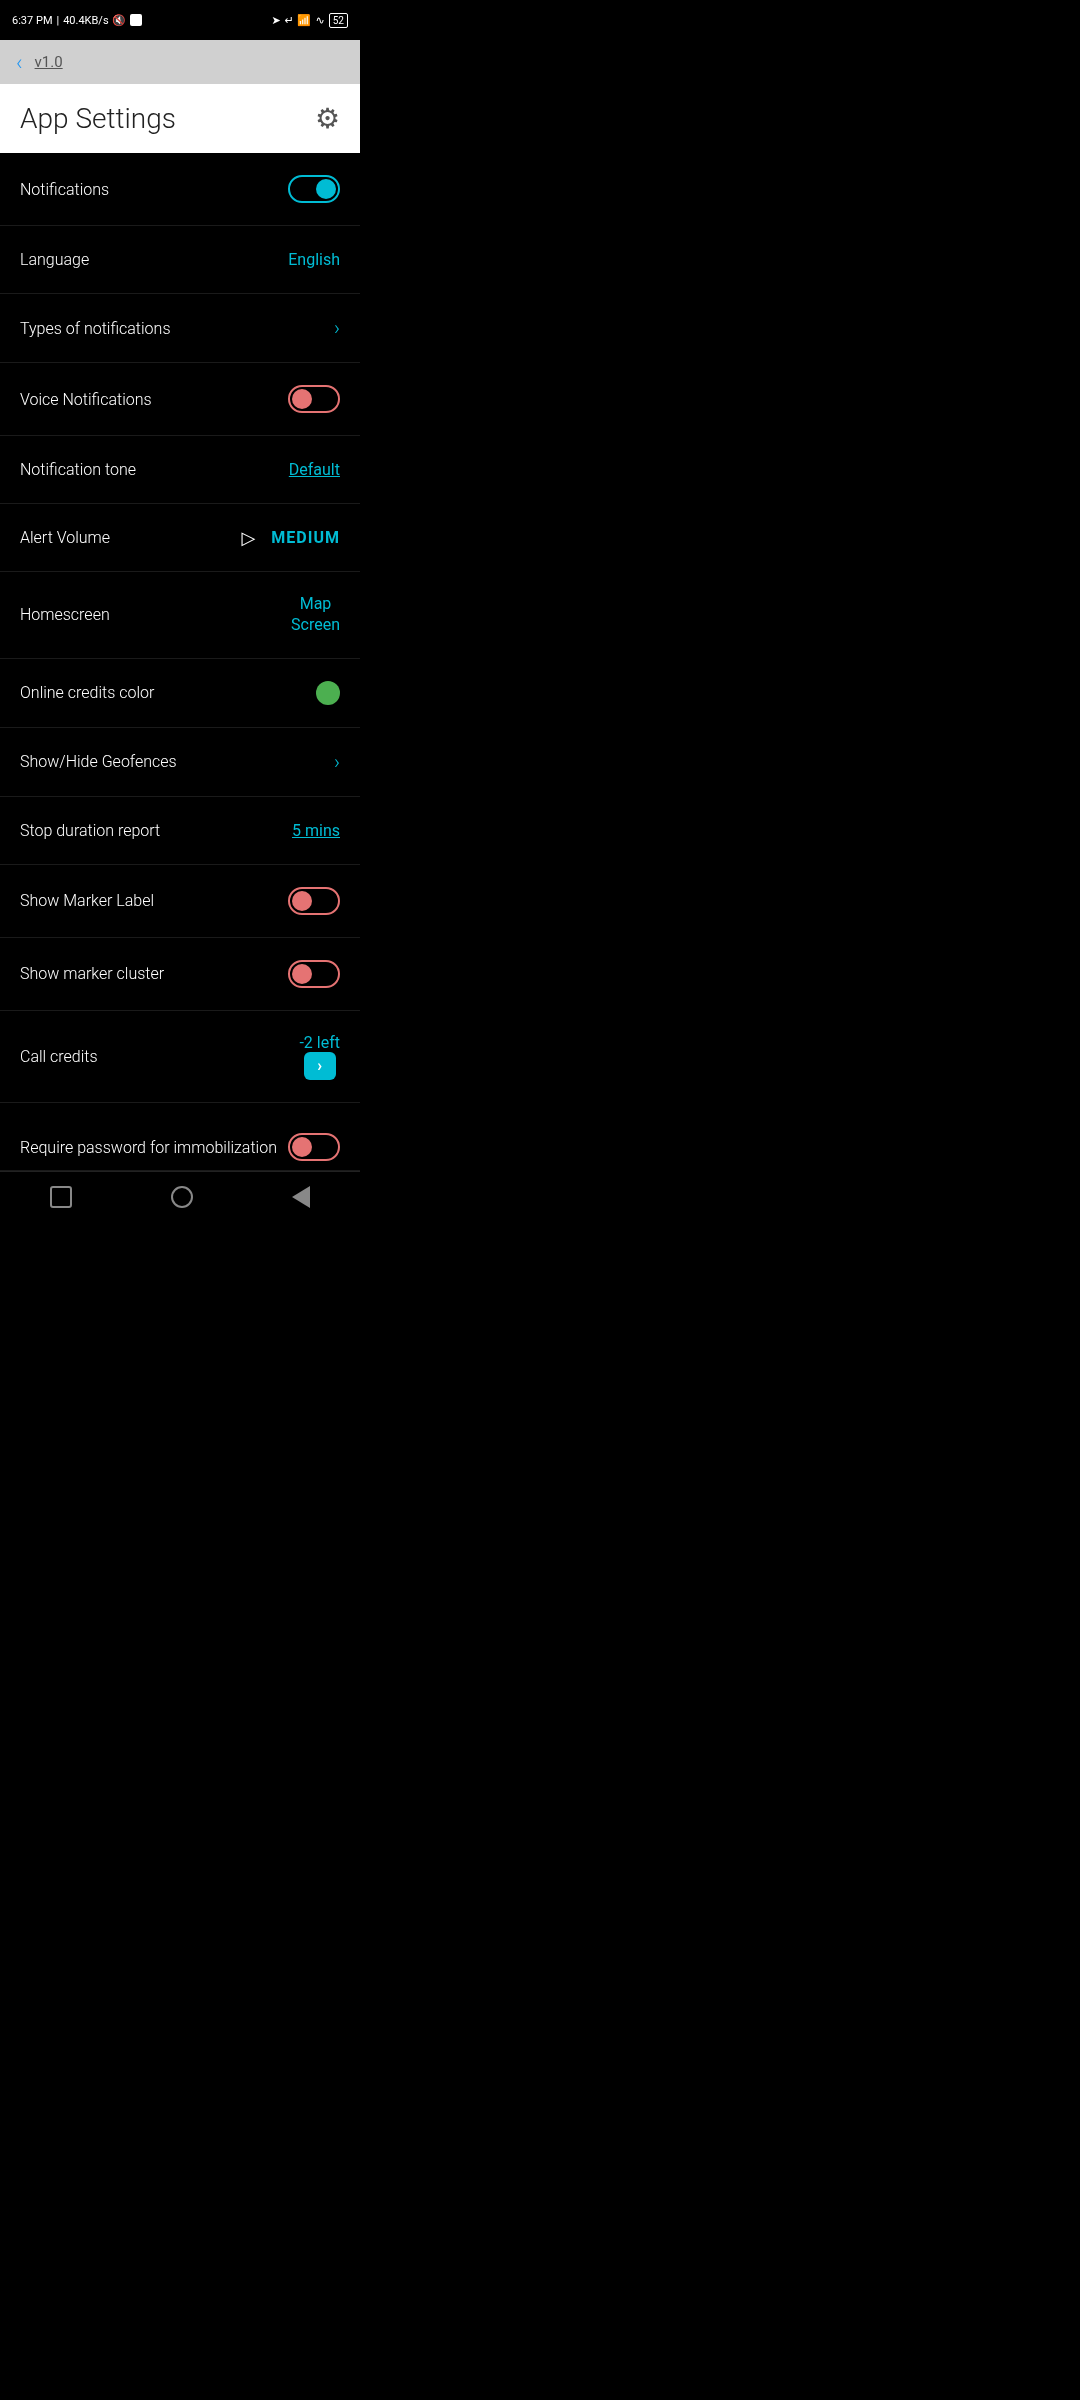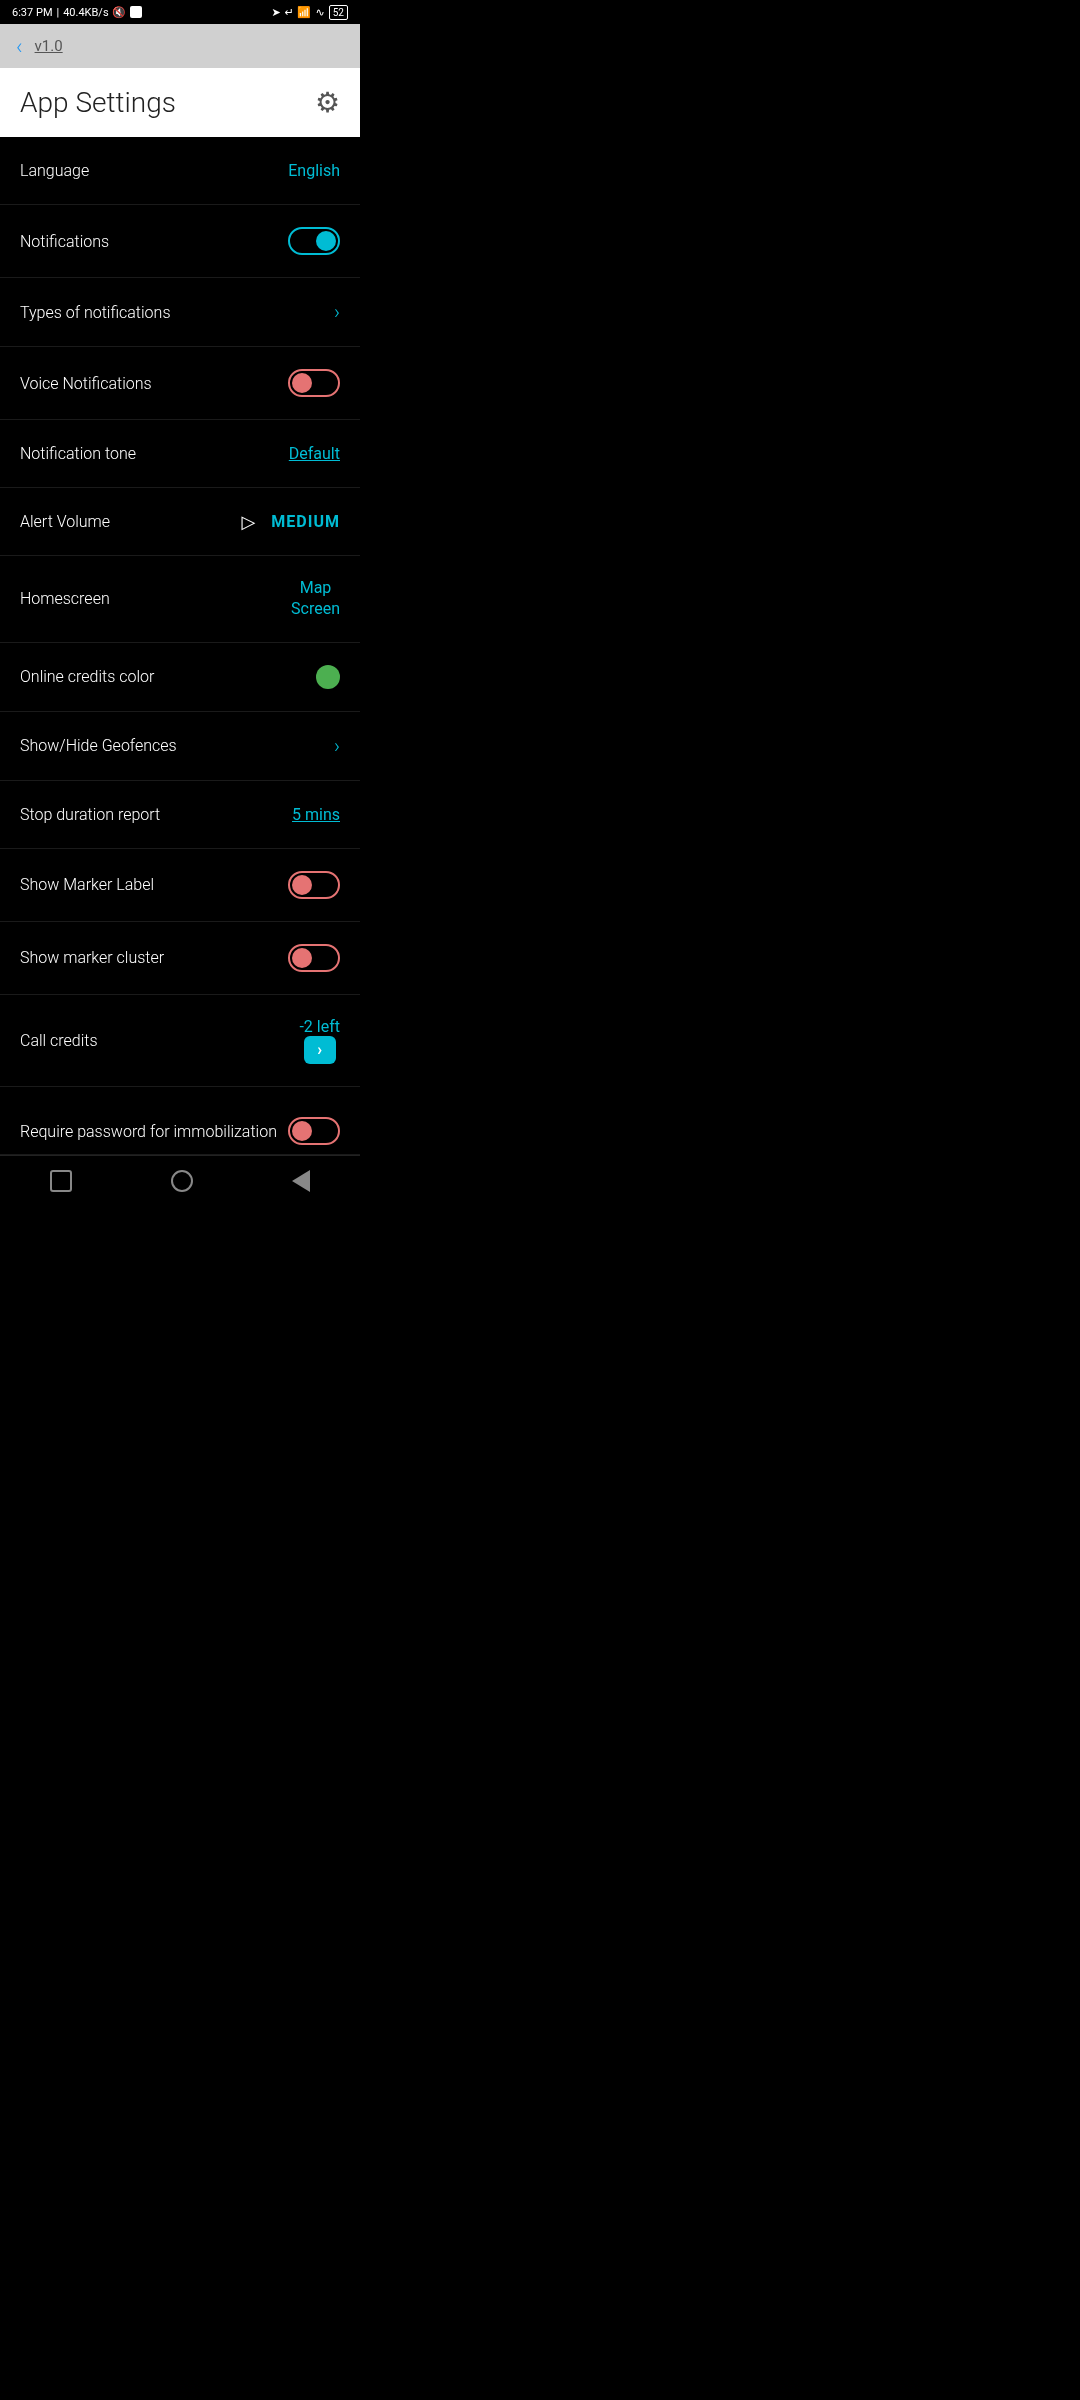--- a/index.html
+++ b/index.html
@@ -16,21 +16,21 @@
 
     
     .status-bar {
       background: #000;
       display: flex;
       justify-content: space-between;
       align-items: center;
       padding: 6px 12px;
       font-size: 11px;
       color: #fff;
-      height: 24px;
+      height: 40px;
     }
     .status-left { display: flex; align-items: center; gap: 4px; }
     .status-right { display: flex; align-items: center; gap: 4px; }
     .battery-box {
       border: 1.5px solid #fff;
       border-radius: 2px;
       padding: 1px 3px;
       font-size: 10px;
     }
 
@@ -266,31 +266,31 @@
 </div>
 
 <div class="settings-header">
   <span class="settings-title">App Settings</span>
   <span class="gear-icon">⚙</span>
 </div>
 
 <div class="settings-list">
 
   <div class="settings-row">
+    <span class="settings-label">Notifications</span>
+    <div class="toggle">
+      <div class="toggle-track on">
+        <div class="toggle-knob"></div>
+      </div>
+    </div>
+  </div>
+
+  <div class="settings-row">
     <span class="settings-label">Language</span>
     <span class="settings-value teal">English</span>
-  </div>
-
-  <div class="settings-row">
-    <span class="settings-label">Notifications</span>
-    <div class="toggle">
-      <div class="toggle-track on">
-        <div class="toggle-knob"></div>
-      </div>
-    </div>
   </div>
 
   <div class="settings-row">
     <span class="settings-label">Types of notifications</span>
     <span class="chevron">›</span>
   </div>
 
   <div class="settings-row">
     <span class="settings-label">Voice Notifications</span>
     <div class="toggle">

